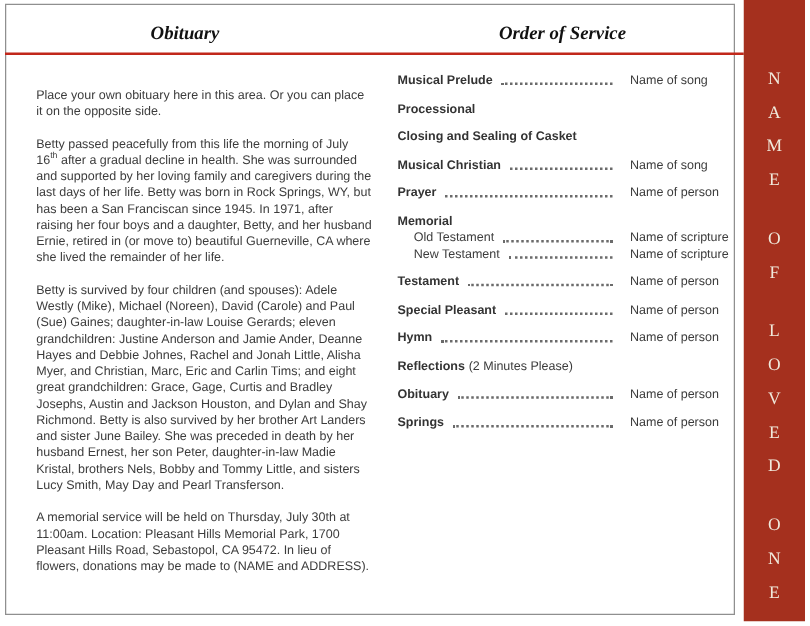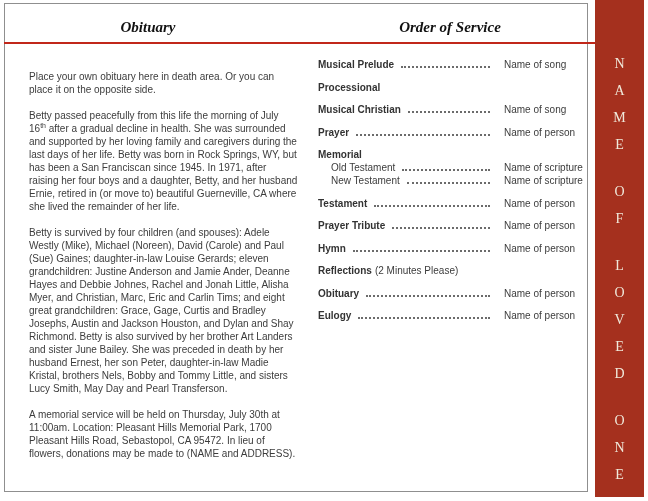--- a/index.html
+++ b/index.html
@@ -110,36 +110,39 @@
 
 <div class="page"></div>
 
 <div class="page-title title-left">Obituary</div>
 
 <div class="page-title title-right">Order of Service</div>
 
 <div class="red-line"></div>
 
 <div class="obituary-col">
-  <p>Place your own obituary here in death area. Or you can place it on the opposite side.</p>
+  <p>Place your own obituary here in this area. Or you can place it on the opposite side.</p>
   <p><span>Betty passed peacefully from this life the morning of July 16</span><sup>th</sup><span> after a gradual decline in health.  She was surrounded and supported by her loving family and caregivers during the last days of her life.  Betty was born in Rock Springs, WY, but has been a San Franciscan since 1945.  In 1971, after raising her four boys and a daughter, Betty, and her husband Ernie, retired in (or move to) beautiful Guerneville, CA where she lived the remainder of her life.</span></p>
   <p>Betty is survived by four children (and spouses): Adele Westly (Mike), Michael (Noreen), David (Carole) and Paul (Sue) Gaines;  daughter-in-law Louise Gerards;  eleven grandchildren: Justine Anderson and Jamie Ander, Deanne Hayes and Debbie Johnes, Rachel and Jonah Little, Alisha Myer, and Christian, Marc, Eric and Carlin Tims;  and eight great grandchildren: Grace, Gage, Curtis and Bradley Josephs, Austin and Jackson Houston, and Dylan and Shay Richmond.  Betty is also survived by her brother Art Landers and sister June Bailey.  She was preceded in death by her husband Ernest, her son Peter, daughter-in-law Madie Kristal, brothers Nels, Bobby and Tommy Little, and sisters Lucy Smith, May Day and Pearl Transferson.</p>
   <p>A memorial service will be held on Thursday, July 30th at 11:00am.  Location:  Pleasant Hills Memorial Park, 1700 Pleasant Hills Road, Sebastopol, CA 95472.  In lieu of flowers, donations may be made to (NAME and ADDRESS).</p>
 </div>
 
 <div class="service-col">
     <div class="svc-row">
       <span class="svc-label">Musical Prelude</span>
       <span class="svc-leader"></span>
       <span class="svc-value">Name of song</span>
     </div>
     <div class="svc-row">
       <span class="svc-label">Processional</span>
     </div>
     <div class="svc-row">
+      <span class="svc-label">Closing and Sealing of Casket</span>
+    </div>
+    <div class="svc-row">
       <span class="svc-label">Musical Christian</span>
       <span class="svc-leader"></span>
       <span class="svc-value">Name of song</span>
     </div>
     <div class="svc-row">
       <span class="svc-label">Prayer</span>
       <span class="svc-leader"></span>
       <span class="svc-value">Name of person</span>
     </div>
     <div class="svc-row group-head">
@@ -154,40 +157,40 @@
       <span class="svc-label">New Testament</span>
       <span class="svc-leader"></span>
       <span class="svc-value">Name of scripture</span>
     </div>
     <div class="svc-row">
       <span class="svc-label">Testament</span>
       <span class="svc-leader"></span>
       <span class="svc-value">Name of person</span>
     </div>
     <div class="svc-row">
-      <span class="svc-label">Prayer Tribute</span>
+      <span class="svc-label">Special Pleasant</span>
       <span class="svc-leader"></span>
       <span class="svc-value">Name of person</span>
     </div>
     <div class="svc-row">
       <span class="svc-label">Hymn</span>
       <span class="svc-leader"></span>
       <span class="svc-value">Name of person</span>
     </div>
     <div class="svc-row">
       <span class="svc-label">Reflections</span>
       <span class="svc-suffix">(2 Minutes Please)</span>
     </div>
     <div class="svc-row">
       <span class="svc-label">Obituary</span>
       <span class="svc-leader"></span>
       <span class="svc-value">Name of person</span>
     </div>
     <div class="svc-row">
-      <span class="svc-label">Eulogy</span>
+      <span class="svc-label">Springs</span>
       <span class="svc-leader"></span>
       <span class="svc-value">Name of person</span>
     </div>
   </div>
 
 <div class="red-bar">
   <div class="vertical-name">
       <span class="v-letter">N</span>
       <span class="v-letter">A</span>
       <span class="v-letter">M</span>

